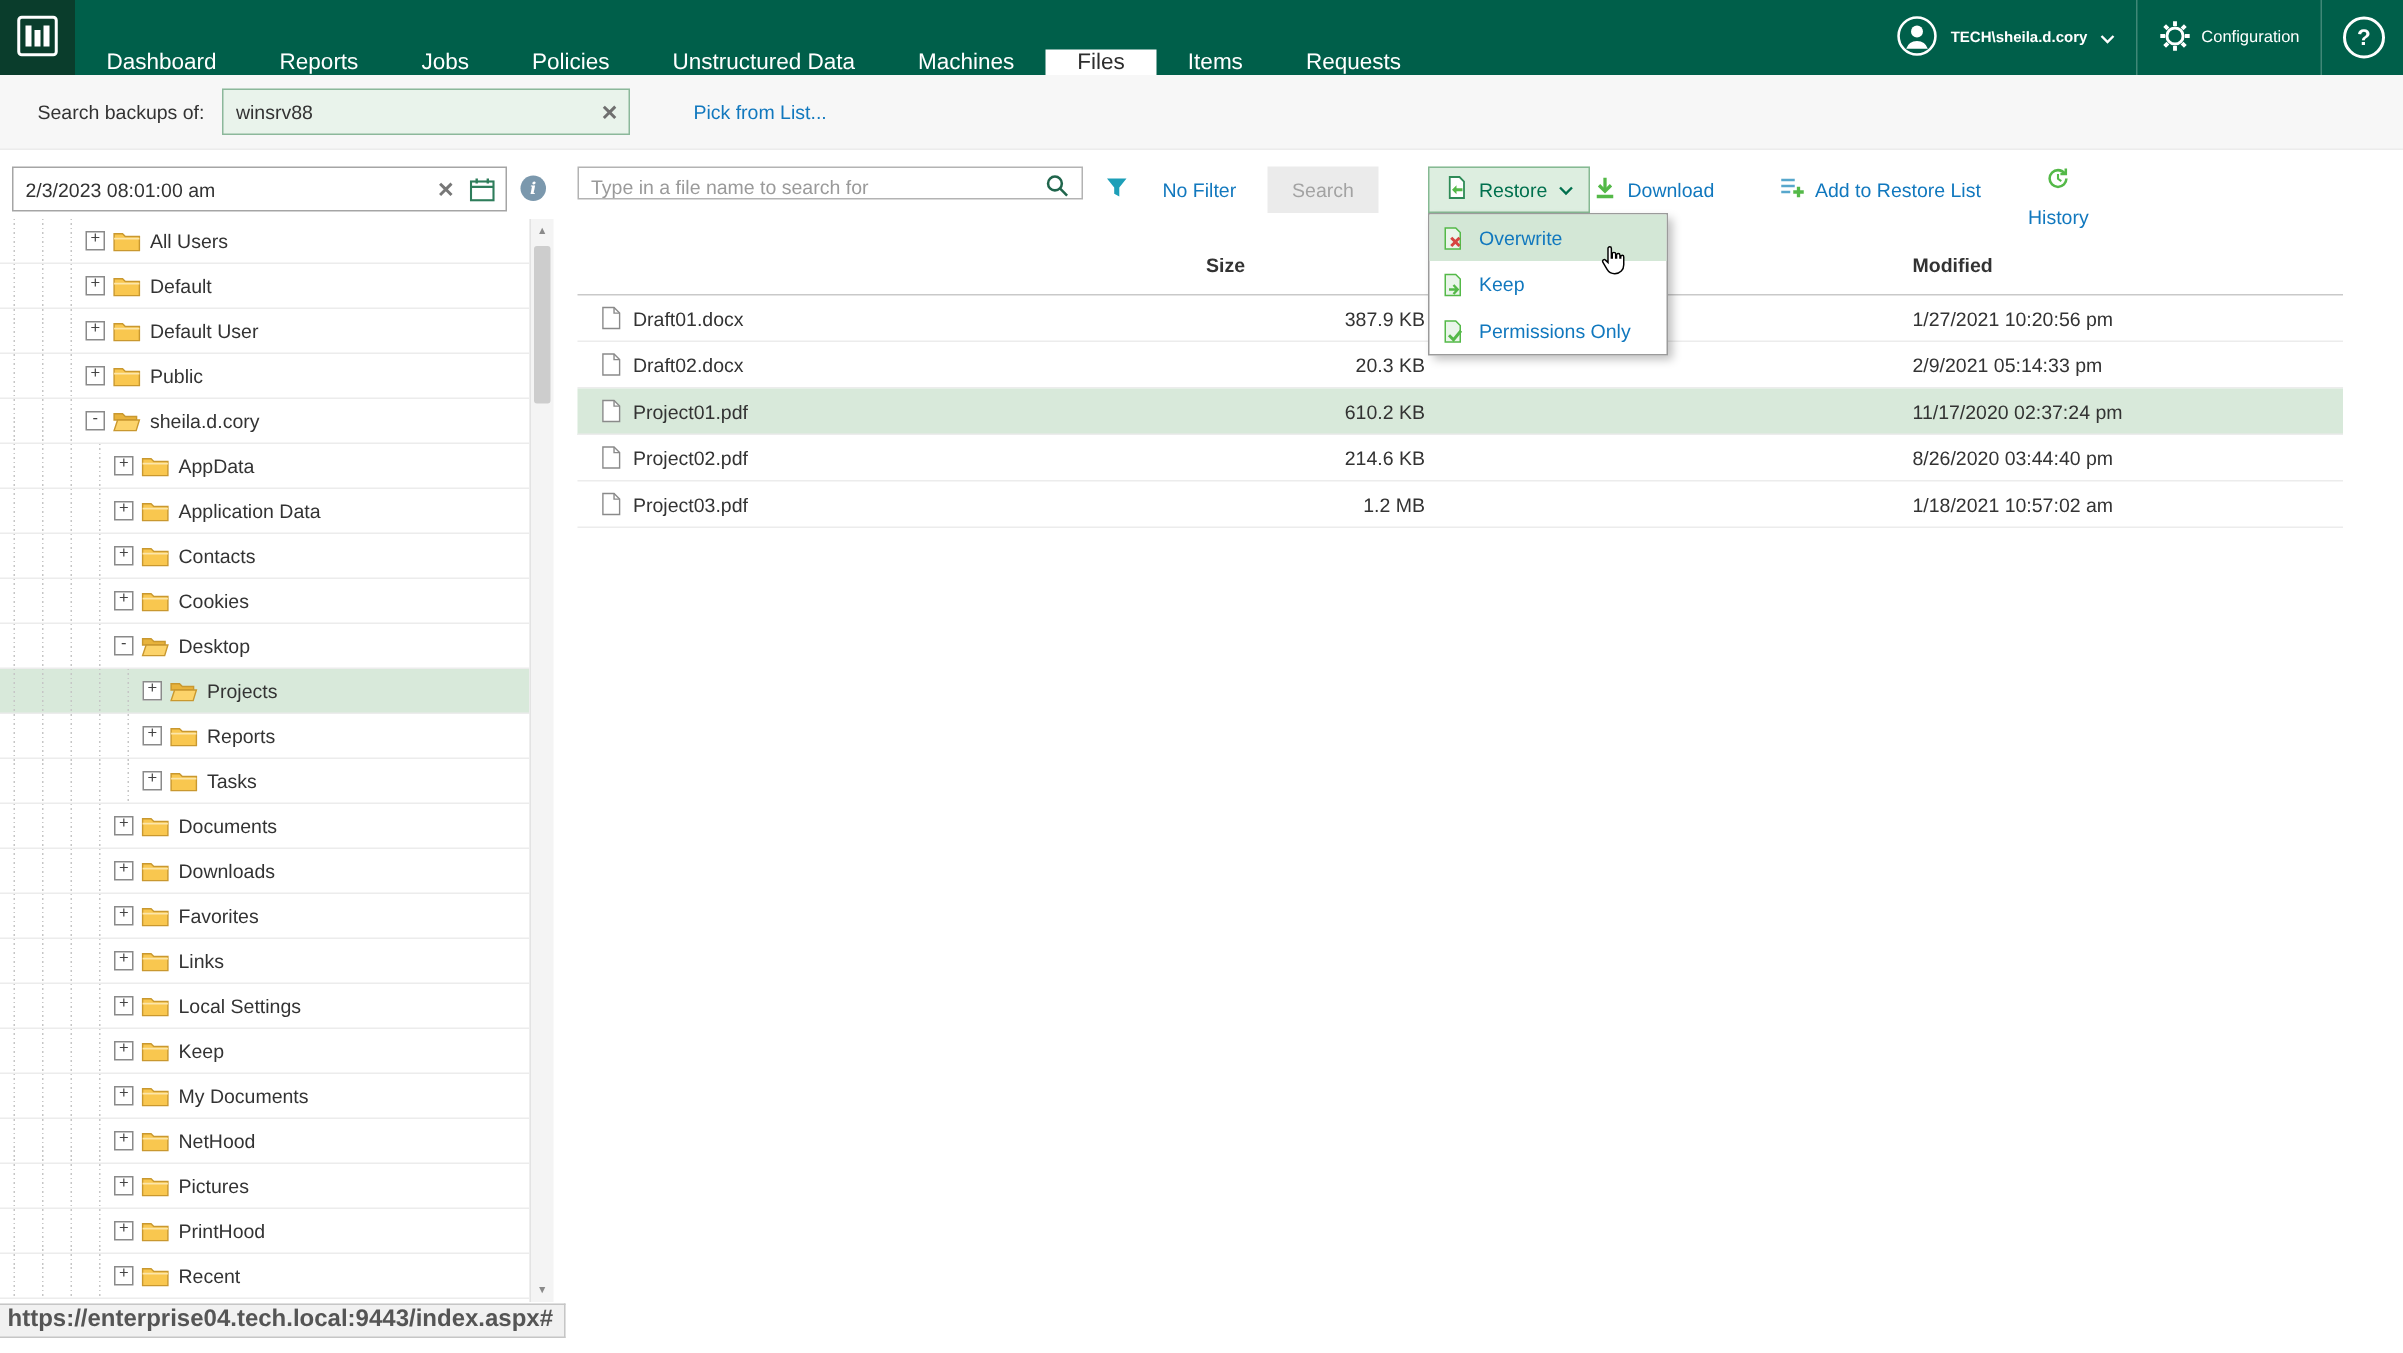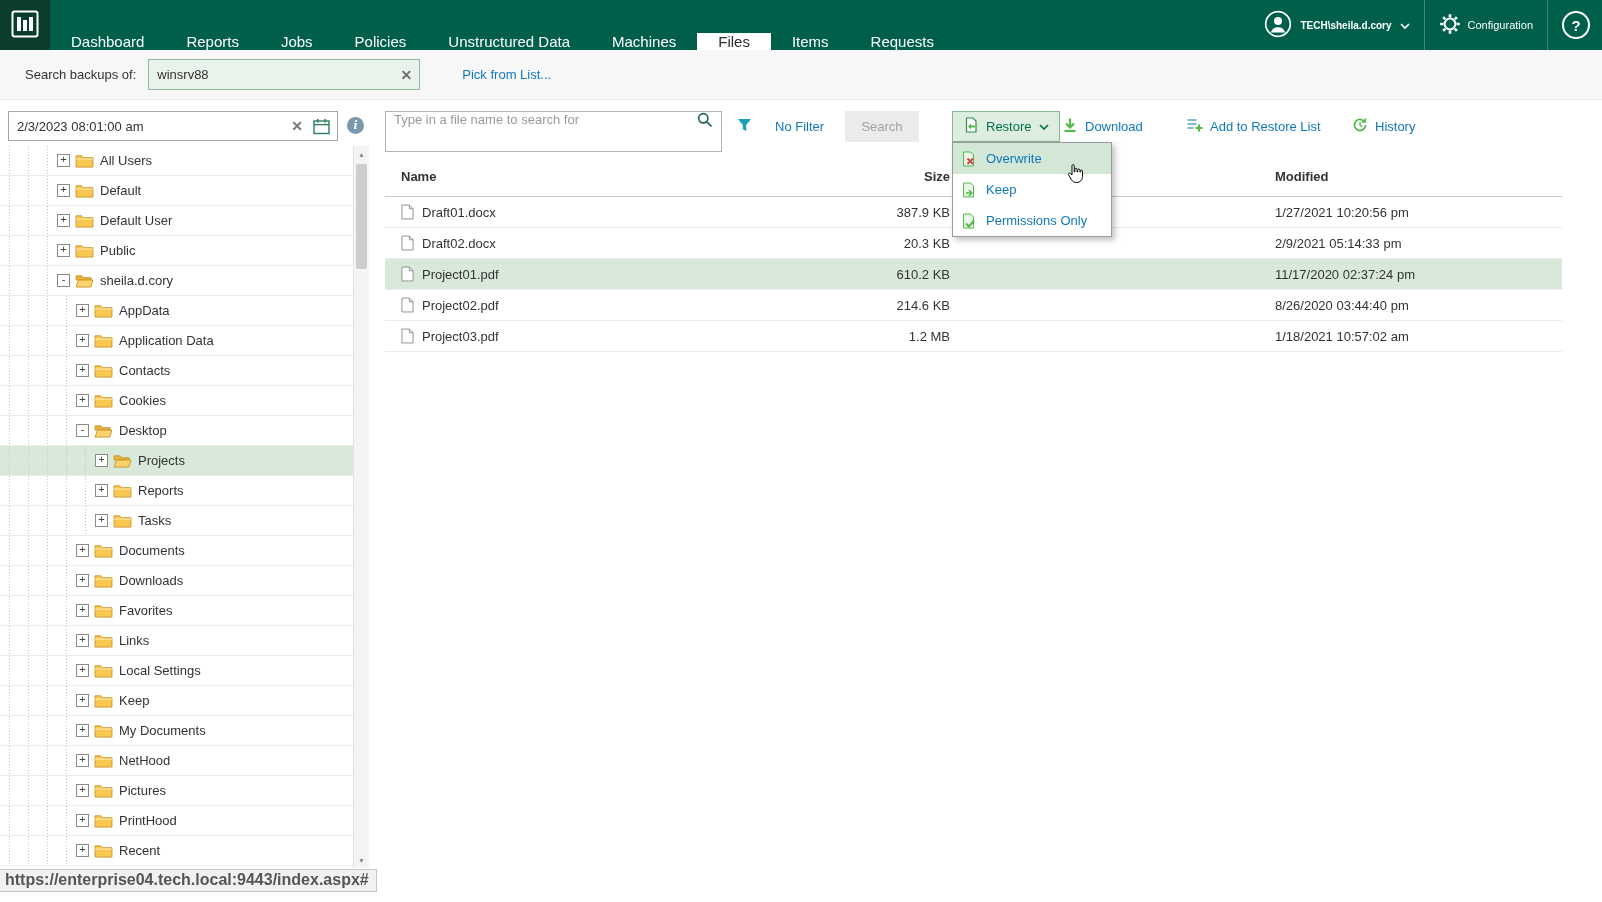--- a/index.html
+++ b/index.html
@@ -39,33 +39,33 @@
   .tree-guide{width:19px;align-self:stretch;flex:0 0 auto;background-image:repeating-linear-gradient(to bottom,#c6c6c6 0 1px,transparent 1px 3px);background-size:1px 100%;background-repeat:no-repeat;background-position:9px 0;}
   .expand-box{width:11px;height:11px;border:1px solid #8a8a8a;background:#fff;color:#444;font-size:11px;line-height:9px;text-align:center;flex:0 0 auto;margin-right:5px;box-sizing:content-box;}
   .folder-icon{display:flex;align-items:center;margin-right:6px;flex:0 0 auto;}
   .tree-label{white-space:nowrap;}
 
   .tree-scroll{position:absolute;top:146px;left:353px;width:16px;height:722px;background:#f4f4f4;border-left:1px solid #e3e3e3;box-sizing:border-box;}
   .scroll-arrow{position:absolute;left:0;width:100%;height:16px;display:flex;align-items:center;justify-content:center;color:#8a8a8a;font-size:7px;cursor:pointer;}
   .scroll-thumb{position:absolute;left:2px;top:18px;width:11px;height:105px;background:#cdcdcd;border-radius:2px;cursor:pointer;}
 
   
-  .file-search{position:absolute;top:111px;left:385px;width:337px;height:41px;border:1px solid #b3b3b3;box-sizing:border-box;display:flex;align-items:flex-start;background:#fff;}
+  .file-search{position:absolute;top:111px;left:385px;width:337px;height:22px;border:1px solid #b3b3b3;box-sizing:border-box;display:flex;align-items:flex-end;background:#fff;}
   .file-search input{flex:1;border:none;outline:none;font:inherit;padding:0 8px;color:#333;background:transparent;}
   .file-search input::placeholder{color:#9a9a9a;}
   .mag-btn{padding:0 8px;display:flex;align-items:center;}
   .filter-group{position:absolute;top:111px;left:737px;height:31px;display:flex;align-items:center;gap:23px;cursor:pointer;}
   .filter-label{color:#1178be;}
   .search-btn{position:absolute;top:111px;left:845px;width:74px;height:31px;background:#ebebeb;border:none;color:#a3a3a3;font:inherit;cursor:default;}
 
   .restore-btn{position:absolute;top:111px;left:952px;height:31px;box-sizing:border-box;display:flex;align-items:center;gap:7px;padding:0 10px;background:#ddeee0;border:1px solid #86b993;color:#00704e;cursor:pointer;}
   .tb-link{position:absolute;top:111px;height:31px;display:flex;align-items:center;gap:7px;color:#1178be;cursor:pointer;}
   .lnk-download{left:1062px;}
   .lnk-add{left:1186px;}
-  .lnk-history{left:1352px;}
+  .lnk-history{left:1352px;flex-direction:column;}
 
   
   .dropdown{position:absolute;top:142px;left:952px;width:158px;background:#fff;border:1px solid #9b9b9b;box-shadow:3px 3px 6px rgba(0,0,0,.25);z-index:10;}
   .menu-item{height:31px;display:flex;align-items:center;gap:9px;padding-left:9px;cursor:pointer;}
   .menu-item.highlighted{background:#d3e7d6;}
   .menu-label{color:#1178be;}
   .cursor-glyph{position:absolute;top:163px;left:1066px;z-index:20;pointer-events:none;}
 
   
   .tbl{position:absolute;left:385px;top:156px;width:1177px;}
@@ -576,21 +576,20 @@
           <path d="M13.6 8A5.6 5.6 0 1 1 8 2.4c1.9 0 3.5.9 4.5 2.3" fill="none" stroke="#54b948" stroke-width="1.7"></path>
           <path d="M13.2 1.4v3.6H9.6" fill="none" stroke="#54b948" stroke-width="1.7"></path>
           <path d="M8 5v3.2l2.2 1.5" fill="none" stroke="#54b948" stroke-width="1.4"></path>
         </svg>
     </span>
     <span>History</span>
   </div>
 
   <div class="tbl">
     <div class="tbl-header">
-      <div class="hdr-name">Name</div>
       <div class="hdr-size">Size</div>
       <div></div>
       <div class="hdr-mod">Modified</div>
     </div>
     <div id="tbl-body">
         <div class="tbl-row">
           <div class="cell-name">
             <span style="display: flex;">
               <svg width="13" height="16" viewBox="0 0 14 17">
                 <path d="M1 1h8l4 4v11H1z" fill="#fff" stroke="#8a8a8a"></path>

